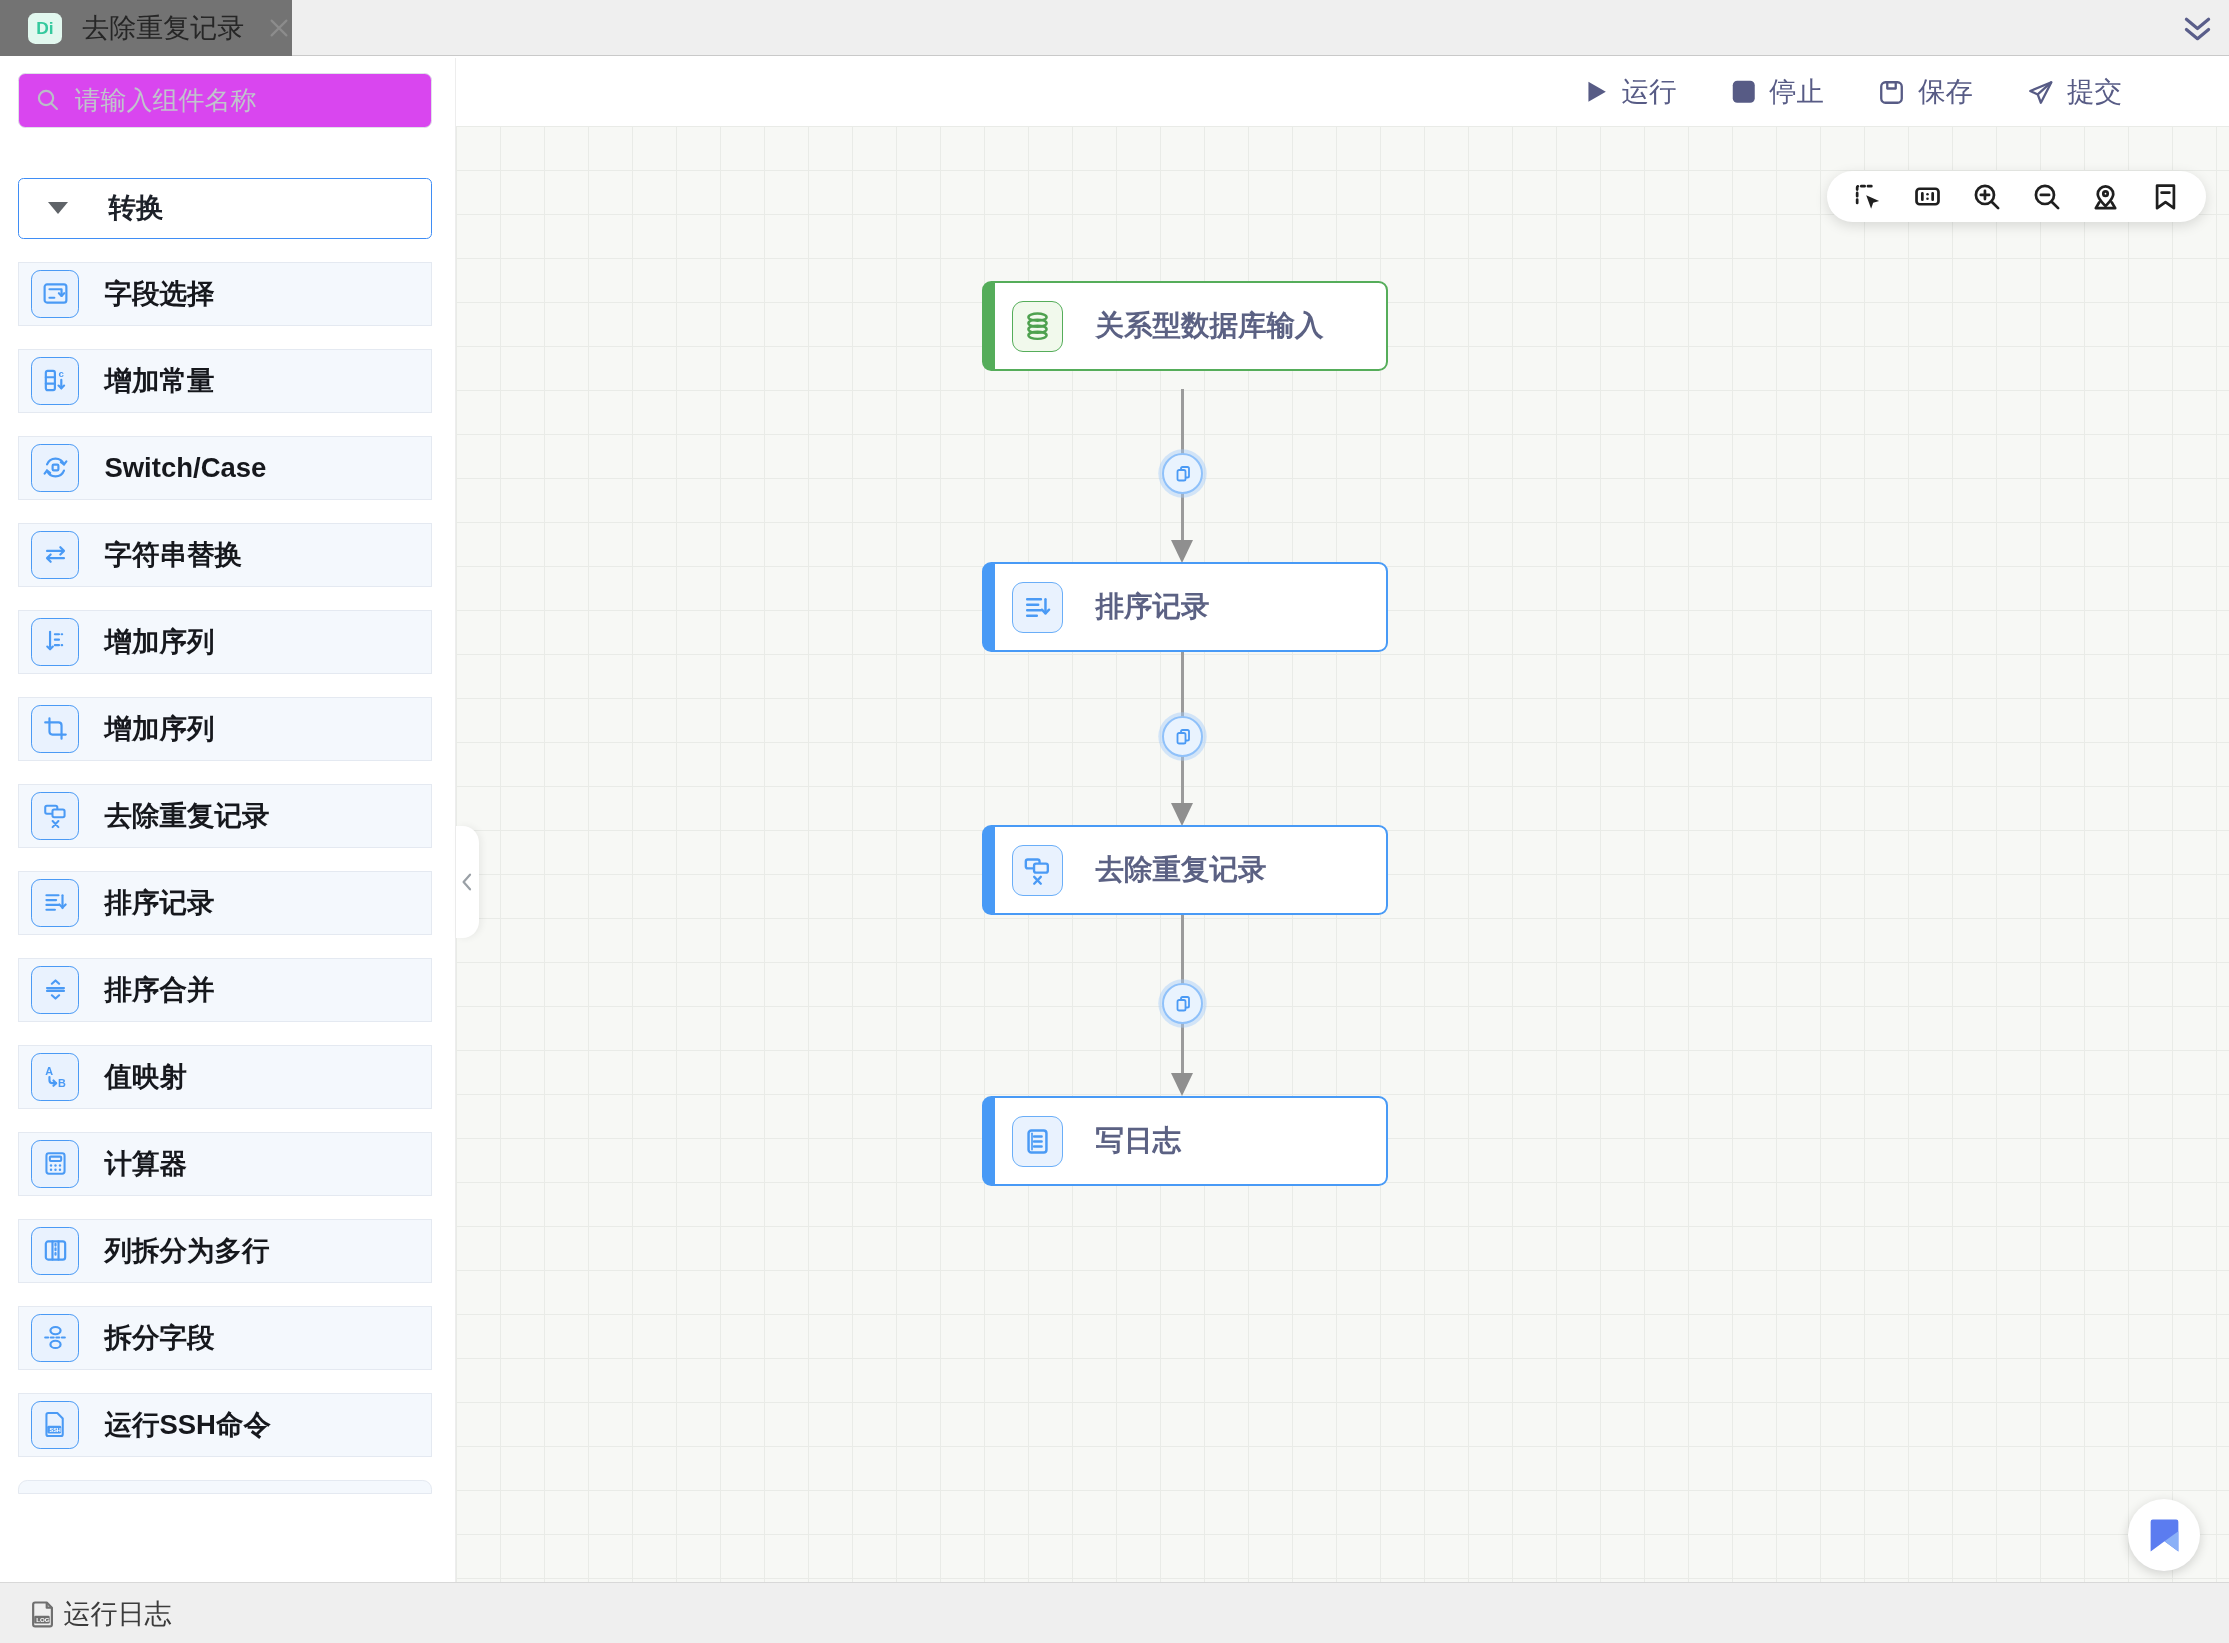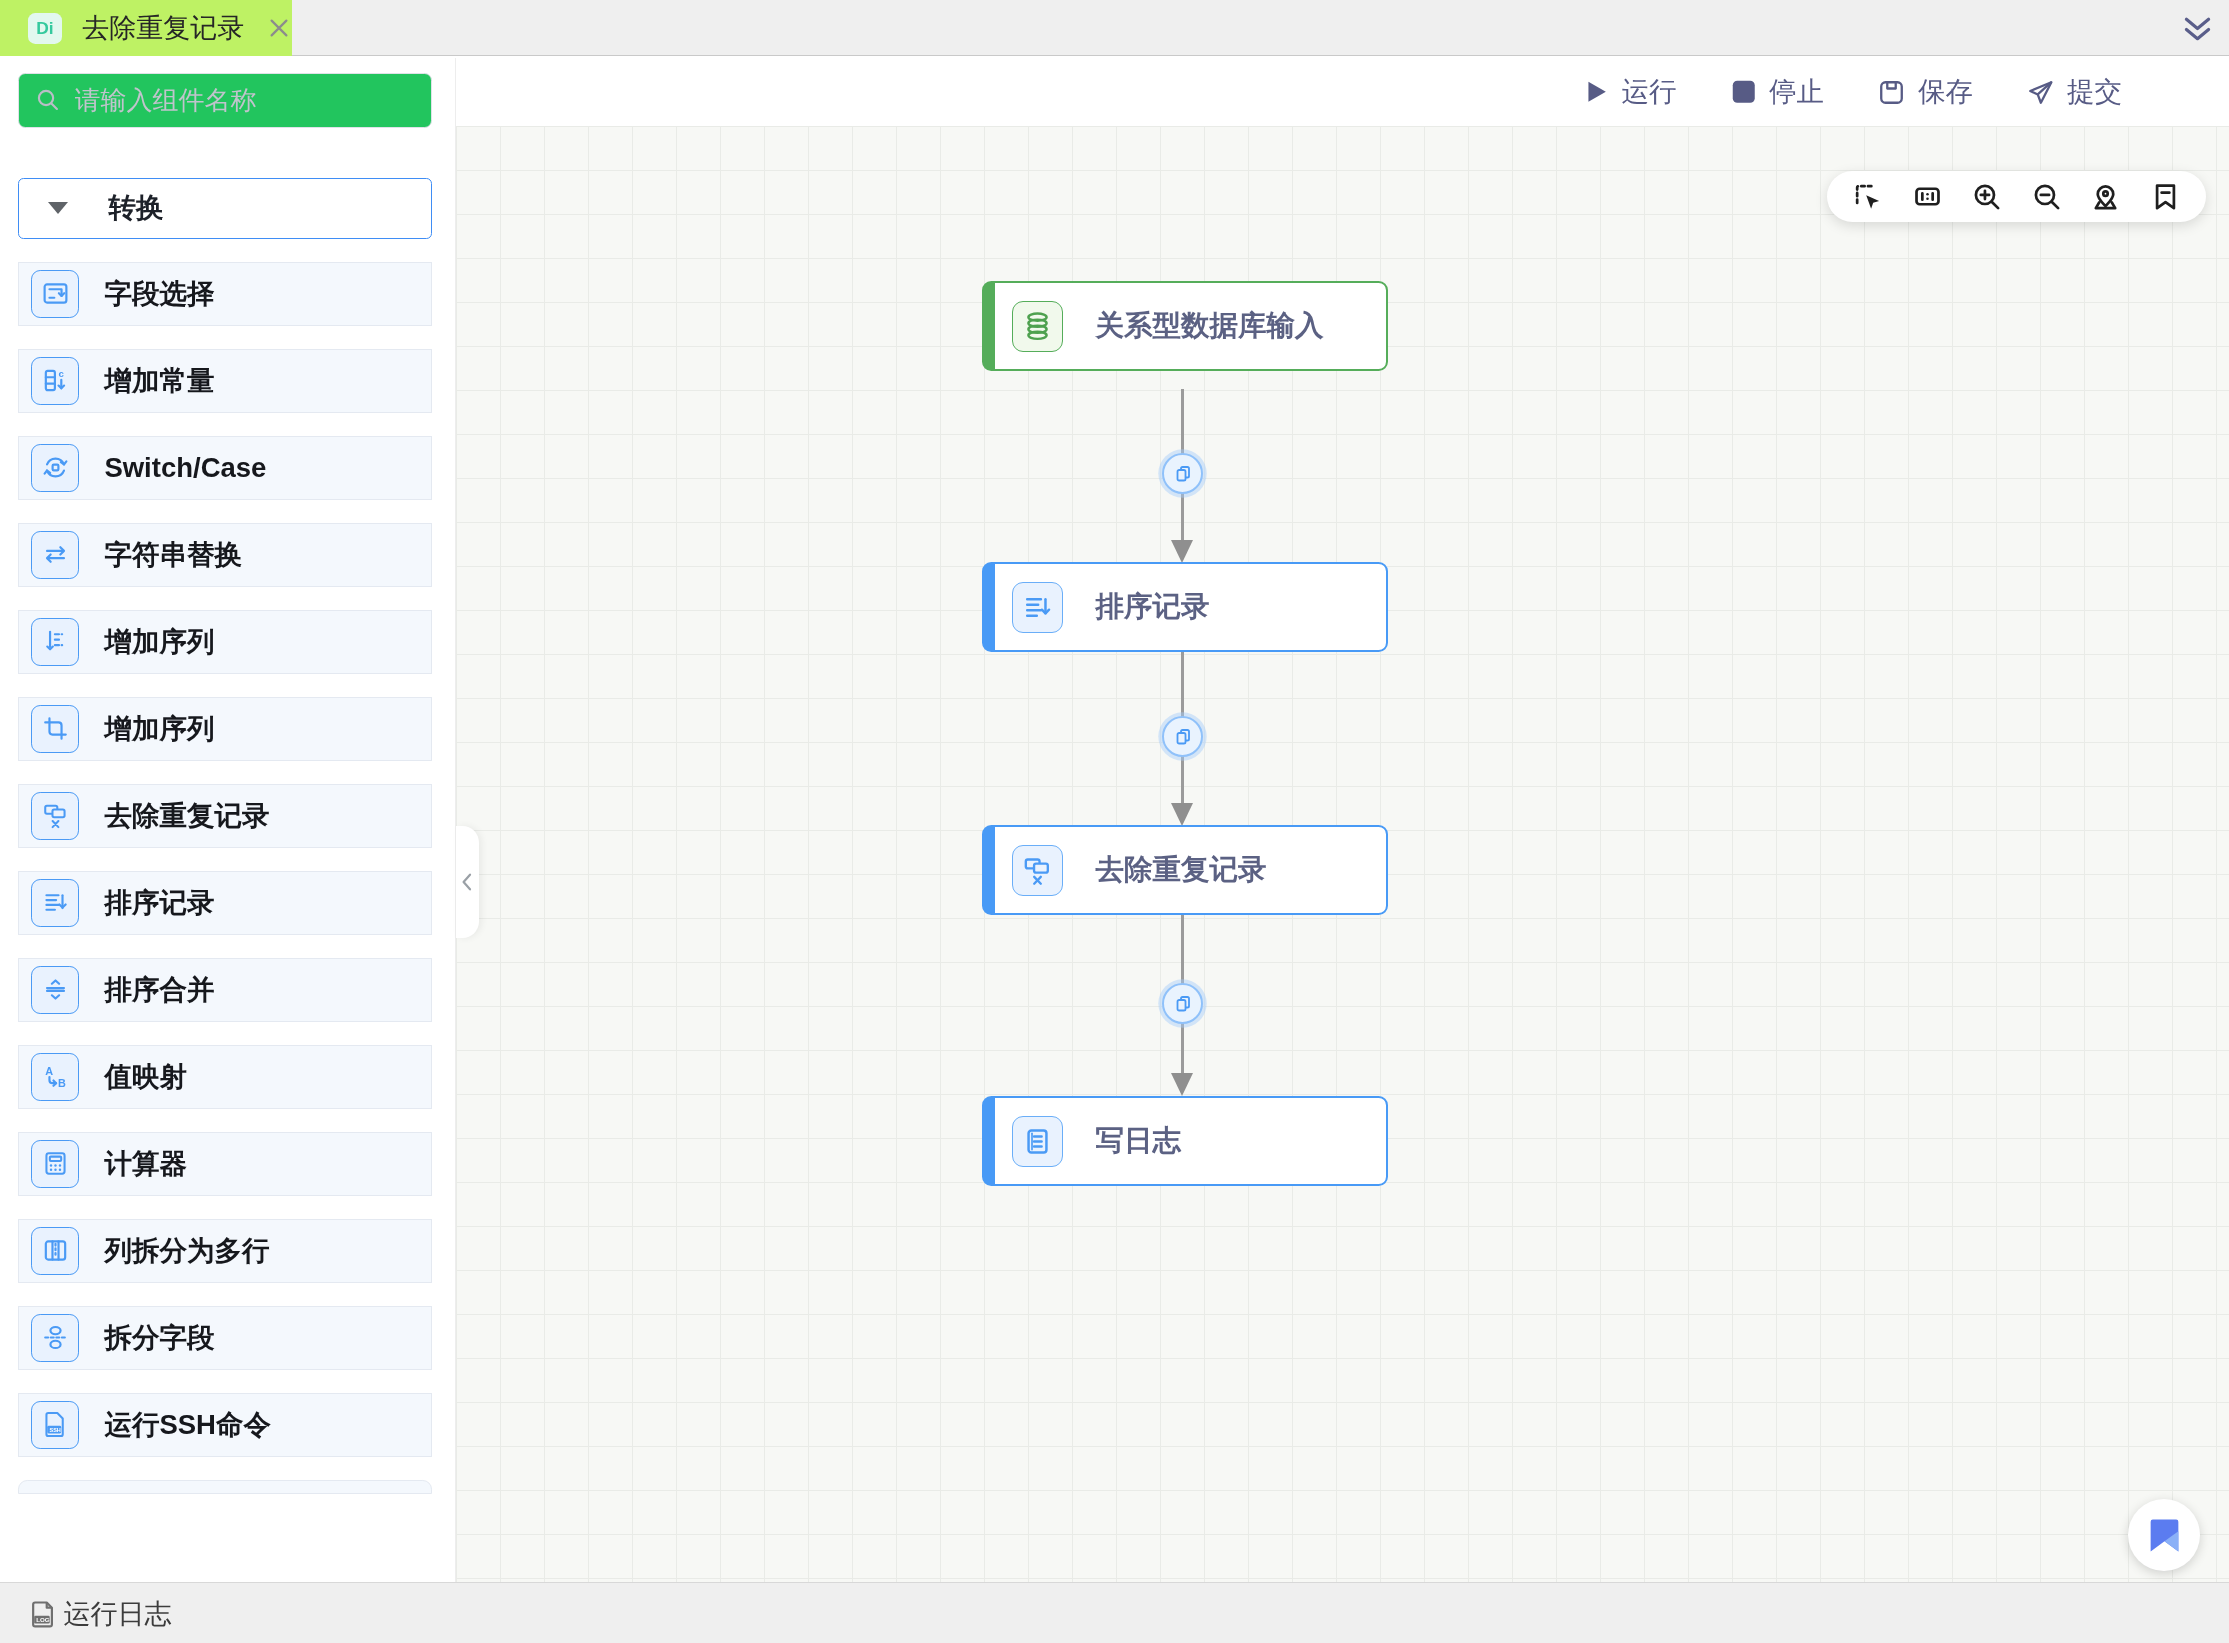--- a/index.html
+++ b/index.html
@@ -3,33 +3,33 @@
 <meta charset="utf-8">
 <style>
   * { margin:0; padding:0; box-sizing:border-box; }
   html,body { width:2230px; height:1644px; }
   body { font-family:"Liberation Sans", sans-serif; background:#fff; overflow:hidden; }
   #app { position:relative; width:2230px; height:1644px; background:#fff; overflow:hidden; }
 
   
   .tabbar { position:absolute; left:0; top:0; width:2230px; height:56px;
             background:#efefef; border-bottom:1.8px solid #c9c9c9; }
-  .tab-active { position:absolute; left:0; top:0; width:292px; height:56px; background:#bef264;
+  .tab-active { position:absolute; left:0; top:0; width:292px; height:56px; background:#737373;
                 display:flex; align-items:center; padding-left:27.5px; }
   .tab-badge { width:37px; height:31px; border-radius:7.3px; background:#e2f8ef; color:#35c99e;
                font-size:17.4px; font-weight:700; display:flex; align-items:center; justify-content:center; }
   .tab-title { margin-left:20px; font-size:27px; color:#262626; font-weight:500; white-space:nowrap; }
   .tab-close { margin-left:22px; width:27.5px; height:27.5px; display:flex; align-items:center; justify-content:center; cursor:pointer; }
   .tabbar-collapse { position:absolute; right:13px; top:9.2px; width:39px; height:39px;
                      display:flex; align-items:center; justify-content:center; cursor:pointer; }
 
   
   .sidebar { position:absolute; left:0; top:58px; width:456px; height:1524px; background:#fff;
              border-right:0.9px solid #ededed; padding:0 23px 0 18.4px; overflow:hidden; }
-  .searchbox { margin-top:14.7px; height:55px; border:1.8px solid #dfe2e8; border-radius:7.3px; background:#22c55e;
+  .searchbox { margin-top:14.7px; height:55px; border:1.8px solid #dfe2e8; border-radius:7.3px; background:#d946ef;
                display:flex; align-items:center; padding-left:14.7px; }
   .searchbox input { border:none; outline:none; margin-left:13px; font-size:26px; color:#333; width:312px;
                      font-family:"Liberation Sans", sans-serif; background:transparent; }
   .searchbox input::placeholder { color:#c0c4cc; }
   .group-header { margin-top:50px; height:61px; border:1.8px solid #3f8df5; border-radius:5.5px; background:#fff;
                   display:flex; align-items:center; padding-left:29px; cursor:pointer; }
   .caret-down { width:0; height:0; border-left:10px solid transparent; border-right:10px solid transparent;
                 border-top:12px solid #5f6368; }
   .group-label { margin-left:40px; font-size:27.5px; font-weight:600; color:#1d2129; }
   .comp-item { margin-top:23px; height:64px; background:#f4f8fd; border:0.9px solid #e4e9f1; border-radius:0;

